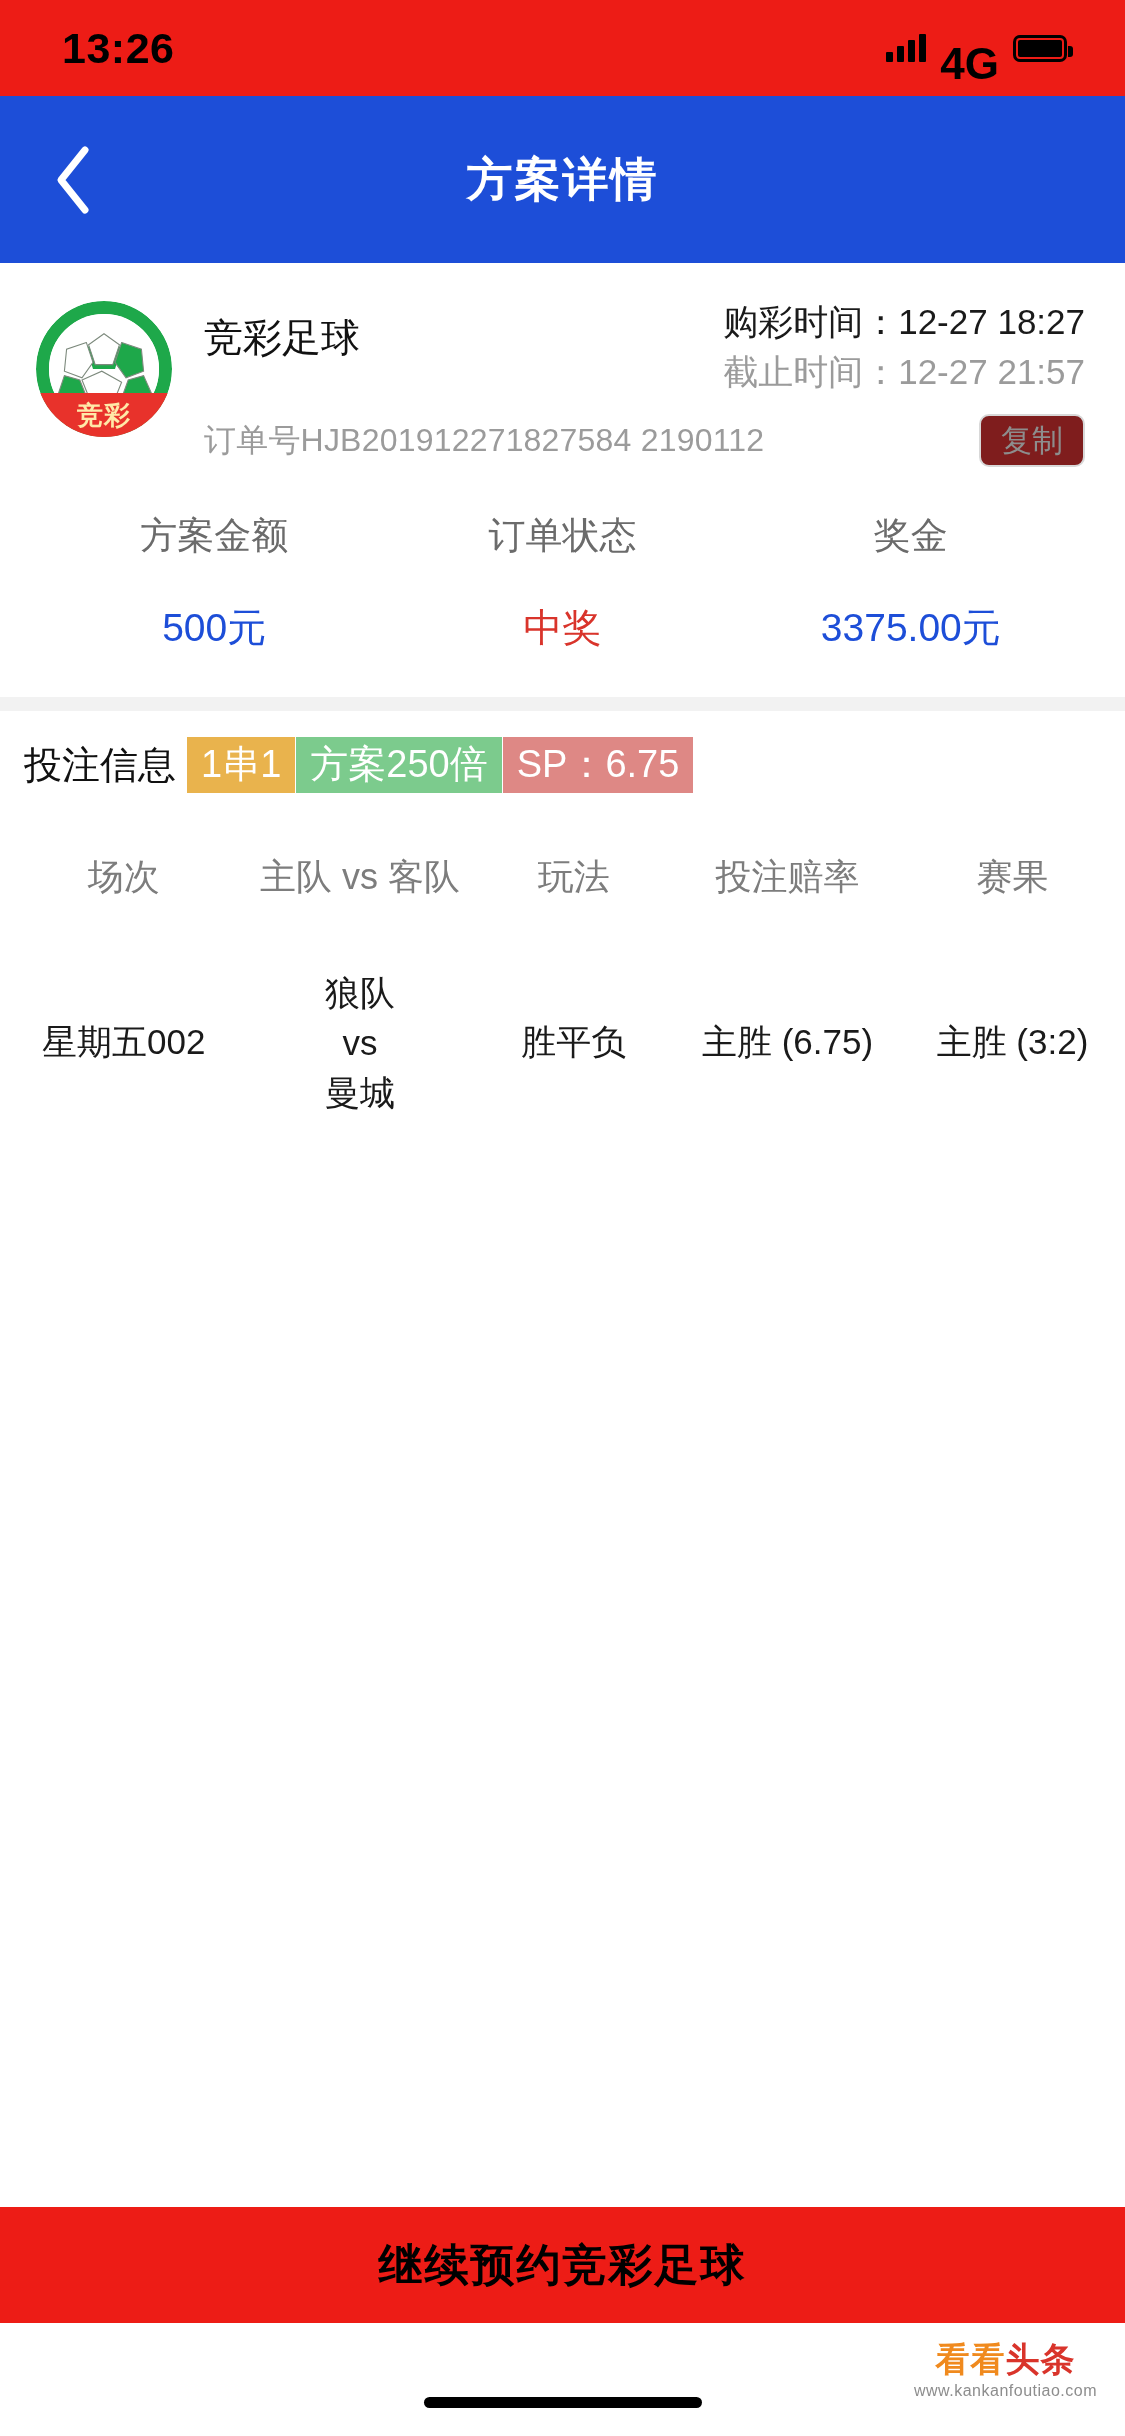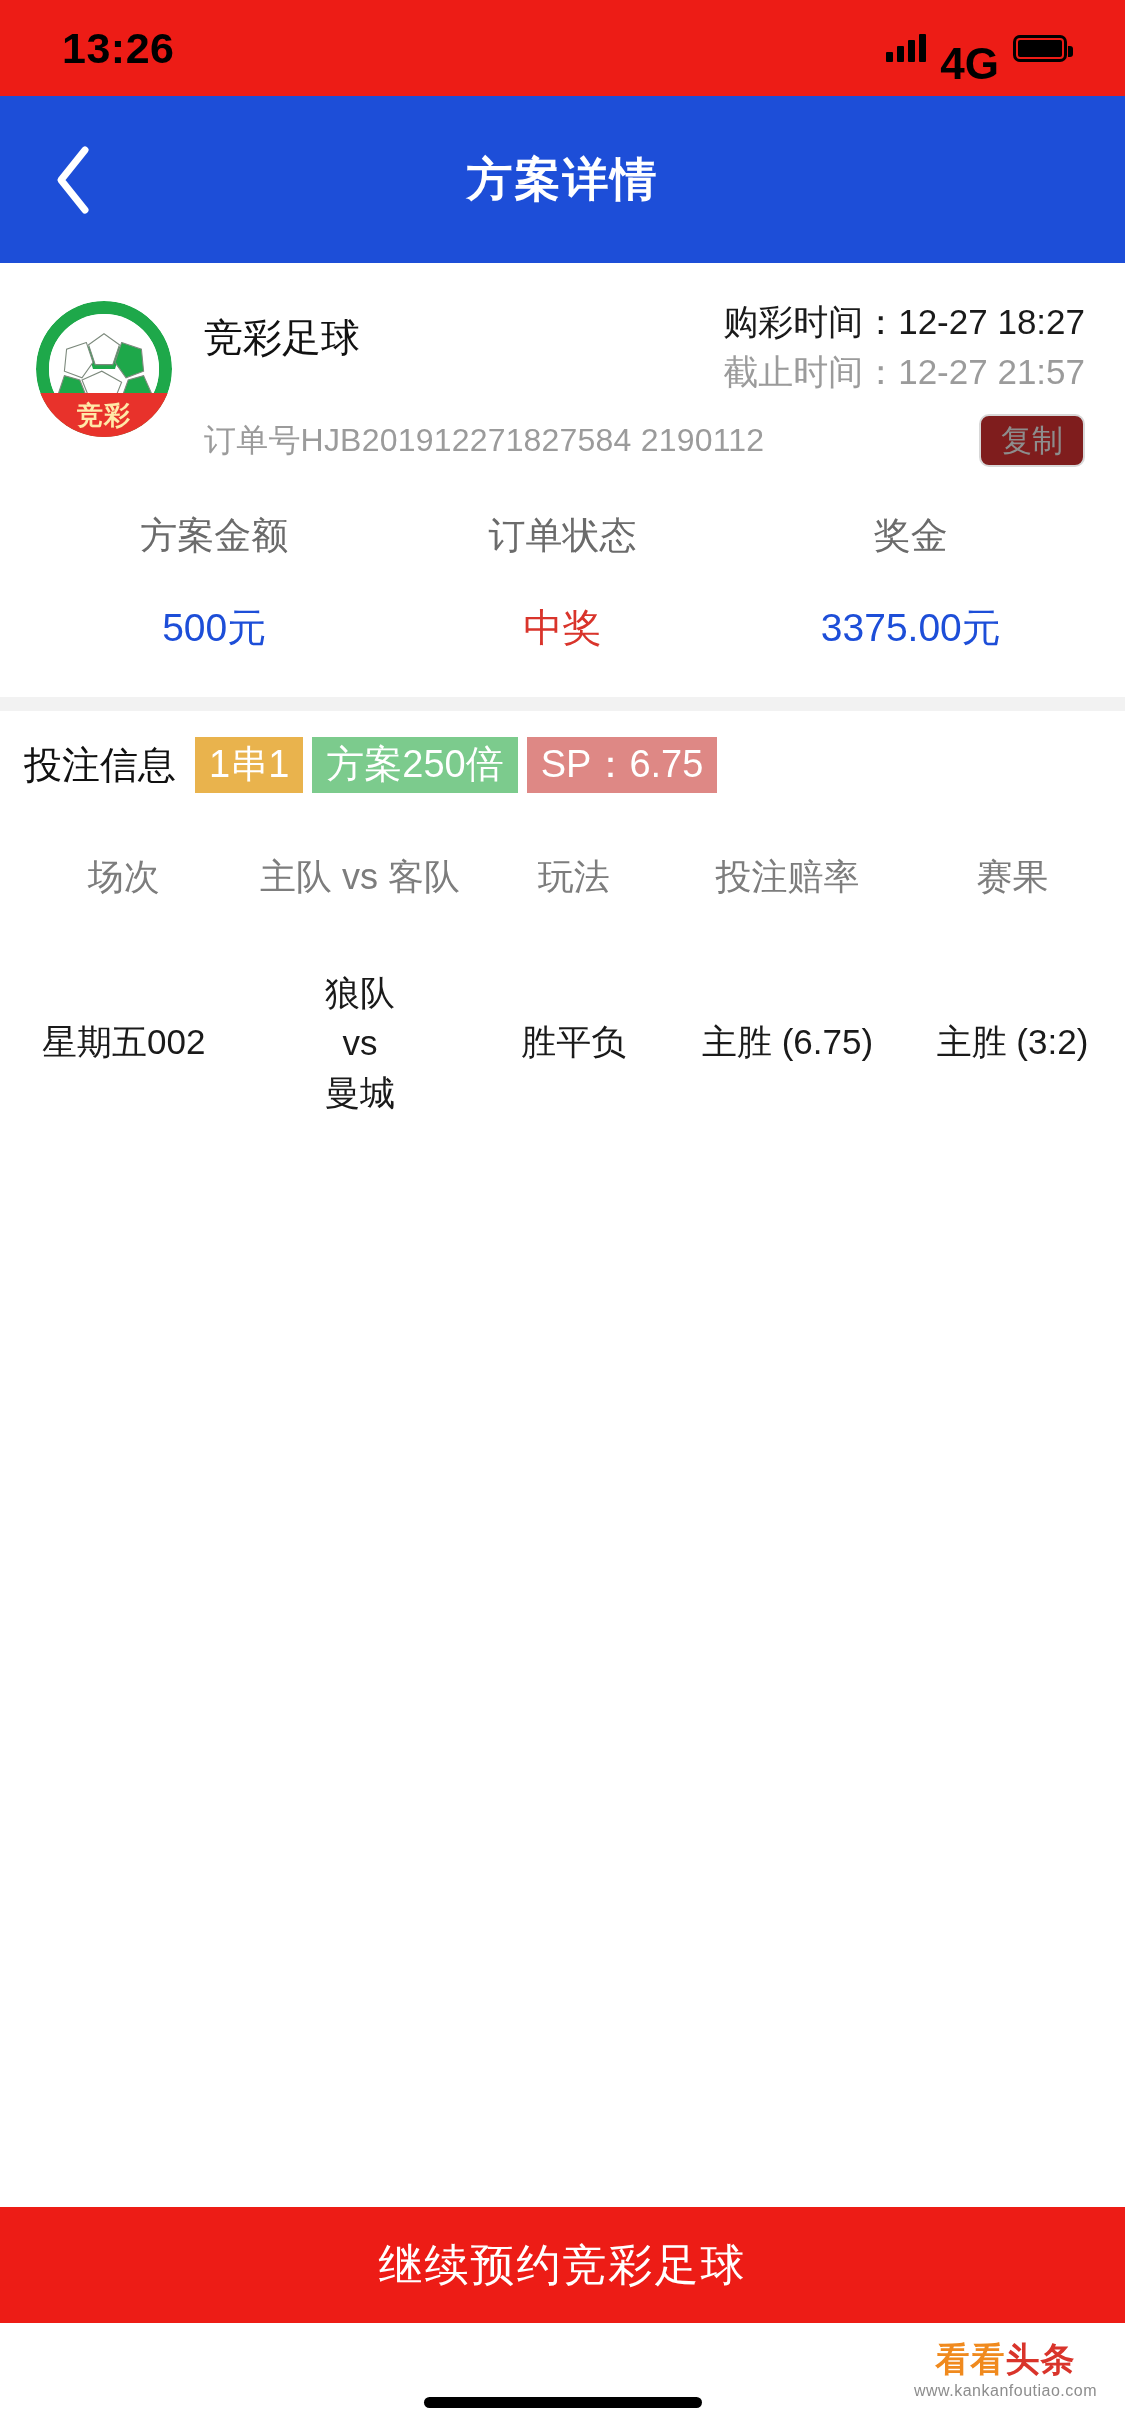--- a/index.html
+++ b/index.html
@@ -78,21 +78,21 @@
   
   .stats{ display:flex; margin-top:44px; padding:0 40px 0 40px; }
   .stat{ flex:1; text-align:center; }
   .stat-label{ font-size:37px; color:#6b6b6b; }
   .stat-value{ font-size:39px; color:#1d4ed8; margin-top:40px; }
   .stat-value.hl{ color:#D9342B; }
 
   .divider{ height:14px; background:#F2F2F2; margin-top:42px; }
 
   
-  .betinfo{ display:flex; align-items:center; padding:26px 0 24px 24px; gap:9px; }
+  .betinfo{ display:flex; align-items:center; padding:26px 0 24px 24px; gap:1px; }
   .betinfo-title{ font-size:38px; color:#111; margin-right:10px; }
   .tag{ font-size:38px; color:#fff; padding:8px 14px; line-height:1.05; white-space:nowrap; }
   .tag.t1{ background:#E9B34D; }
   .tag.t2{ background:#7CCB8D; }
   .tag.t3{ background:#DE8885; }
 
   
   table.bets{ width:100%; border-collapse:collapse; table-layout:fixed; }
   table.bets th{
     font-size:36px; color:#7d7d7d; font-weight:normal;
@@ -106,21 +106,21 @@
   .vs-cell{ line-height:1.42; }
   col.c1{ width:22%; } col.c2{ width:20%; } col.c3{ width:18%; }
   col.c4{ width:20%; } col.c5{ width:20%; }
 
   
   .cta{
     position:absolute; left:0; right:0; bottom:113px;
     height:116px; background:#ED1C16;
     display:flex; align-items:center; justify-content:center;
   }
-  .cta span{ font-size:44px; color:#ffffff; font-weight:normal; letter-spacing:2px; }
+  .cta span{ font-size:44px; color:#000000; font-weight:bold; letter-spacing:2px; }
 
   .home-area{ position:absolute; left:0; right:0; bottom:0; height:96px; background:#fff; }
   .home-ind{
     position:absolute; left:50%; transform:translateX(-50%); bottom:28px;
     width:278px; height:11px; border-radius:6px; background:#000;
   }
   .watermark{
     position:absolute; right:28px; bottom:36px; text-align:center; line-height:1.15;
   }
   .wm-main{ font-size:34px; font-weight:bold; letter-spacing:1px; }

